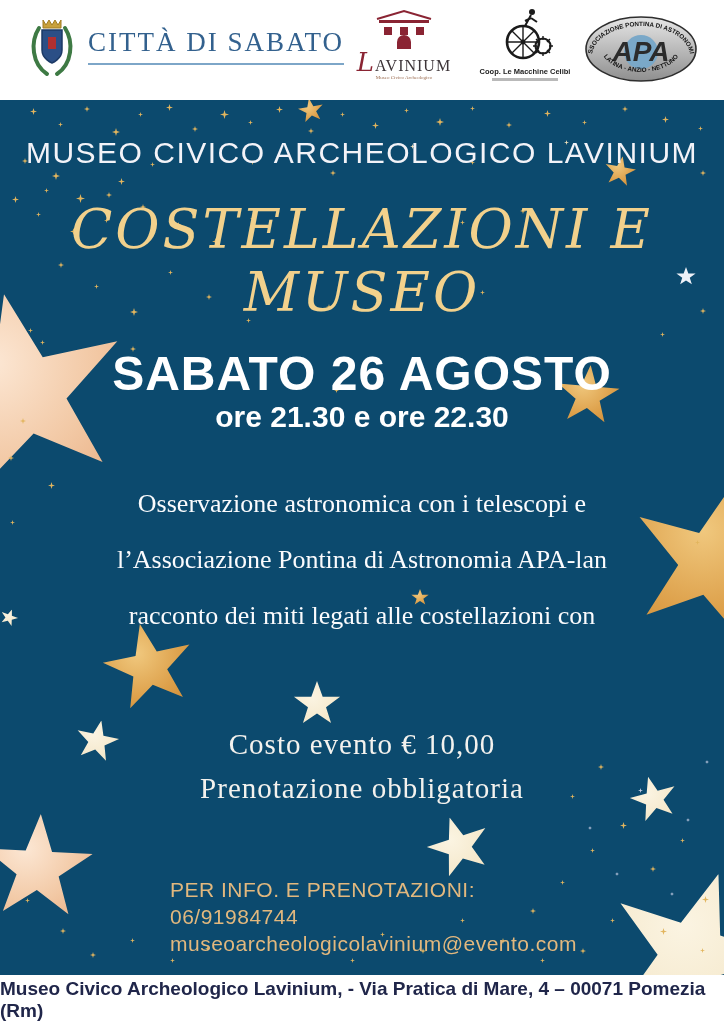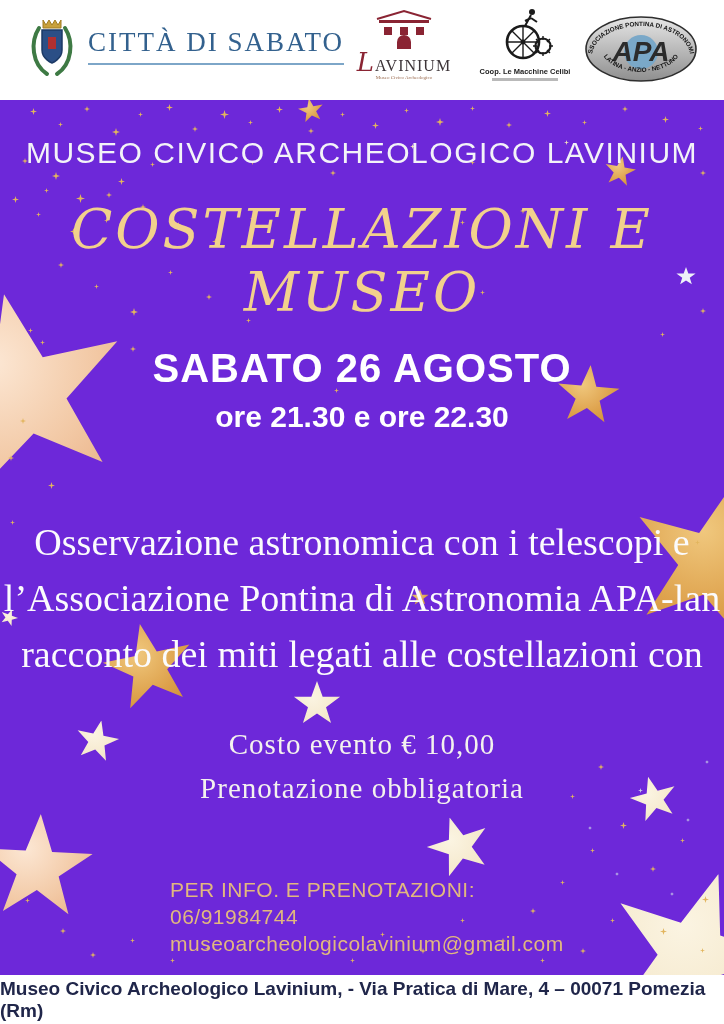--- a/index.html
+++ b/index.html
@@ -18,30 +18,30 @@
   }
   .lavinium { position:absolute; left:348px; top:8px; width:112px; text-align:center; }
   .lavinium-name { font-family:"Liberation Serif", serif; color:#3c3438; font-size:16px; letter-spacing:1px; line-height:16px; }
   .lavinium-initial { font-family:"DejaVu Serif", serif; font-style:italic; color:#8a2433; font-size:26px; }
   .lavinium-sub { font-family:"Liberation Serif", serif; font-size:5px; color:#9b6b4f; margin-top:1px; }
   .celibi { position:absolute; left:478px; top:4px; width:94px; text-align:center; }
   .celibi-name { font-size:7.5px; font-weight:bold; color:#222; margin-top:1px; }
   .celibi-sub { width:66px; height:3px; background:#b9b9b9; margin:2px auto 0 auto; }
   .apa { position:absolute; left:584px; top:14px; }
   
-  .night { position:absolute; left:0; top:100px; width:724px; height:875px; background:#6d28d9; overflow:hidden; }
+  .night { position:absolute; left:0; top:100px; width:724px; height:875px; background:#0c4a6e; overflow:hidden; }
   .night .txt { position:absolute; left:0; width:724px; text-align:center; z-index:2; }
   .museum-title { top:36px; color:#f3f3f8; font-size:30px; font-weight:400; letter-spacing:1.5px; }
   .event-title {
     top:98px; color:#f2d18c; font-size:54px; letter-spacing:3px;
     font-family:"DejaVu Serif", serif; font-style:italic; font-weight:500;
   }
-  .date-line  { top:246px; color:#ffffff; font-size:40px; font-weight:bold; letter-spacing:1px; }
+  .date-line  { top:246px; color:#ffffff; font-size:48px; font-weight:bold; letter-spacing:1px; }
   .time-line  { top:300px; color:#ffffff; font-size:30px; font-weight:bold; }
-  .desc { top:414px; font-family:"Liberation Serif", serif; font-size:38px; color:#fbfbfd; line-height:56px; }
+  .desc { top:376px; font-family:"Liberation Serif", serif; font-size:26px; color:#fbfbfd; line-height:56px; }
   .price-line   { top:628px; font-family:"Liberation Serif", serif; font-size:29px; color:#f4f2ee; letter-spacing:1px; }
   .booking-line { top:672px; font-family:"Liberation Serif", serif; font-size:29px; color:#f4f2ee; letter-spacing:1px; }
   .contact { position:absolute; left:170px; top:776px; z-index:2; text-align:left;
              color:#e2b87e; font-size:21px; line-height:27px; letter-spacing:0.5px; }
   
   .star {
     position:absolute; z-index:1;
     clip-path:polygon(50% 0%, 61.8% 34.5%, 98.1% 34.5%, 68.8% 56.9%, 79.3% 91.4%,
                       50% 70.5%, 20.7% 91.4%, 31.2% 56.9%, 1.9% 34.5%, 38.2% 34.5%);
   }
@@ -134,21 +134,21 @@
     <div class="txt desc">
       <div>Osservazione astronomica con i telescopi e</div>
       <div>l’Associazione Pontina di Astronomia APA-lan</div>
       <div>racconto dei miti legati alle costellazioni con</div>
     </div>
     <div class="txt price-line">Costo evento € 10,00</div>
     <div class="txt booking-line">Prenotazione obbligatoria</div>
     <div class="contact">
       <div>PER INFO. E PRENOTAZIONI:</div>
       <div>06/91984744</div>
-      <div>museoarcheologicolavinium@gmail.com</div>
+      <div>museoarcheologicolavinium@evento.com</div>
     </div>
   <div class="star rose" style="left: -80px; top: 192px; width: 210px; height: 202px; transform: rotate(-12deg);"></div>
       <div class="star gold" style="left: 627px; top: 381px; width: 170px; height: 163px; transform: rotate(15deg);"></div>
       <div class="star gold" style="left: 103px; top: 523px; width: 92px; height: 88px; transform: rotate(-12deg);"></div>
       <div class="star gold" style="left: 556px; top: 265px; width: 64px; height: 61px; transform: rotate(5deg);"></div>
       <div class="star gold" style="left: 604px; top: 56px; width: 32px; height: 31px; transform: rotate(10deg);"></div>
       <div class="star gold" style="left: 298px; top: -2px; width: 26px; height: 25px; transform: rotate(-10deg);"></div>
       <div class="star gold" style="left: 411px; top: 489px; width: 18px; height: 17px; transform: rotate(0deg);"></div>
       <div class="star cream" style="left: 293px; top: 581px; width: 48px; height: 46px; transform: rotate(0deg);"></div>
       <div class="star cream" style="left: 75px; top: 620px; width: 44px; height: 42px; transform: rotate(12deg);"></div>

